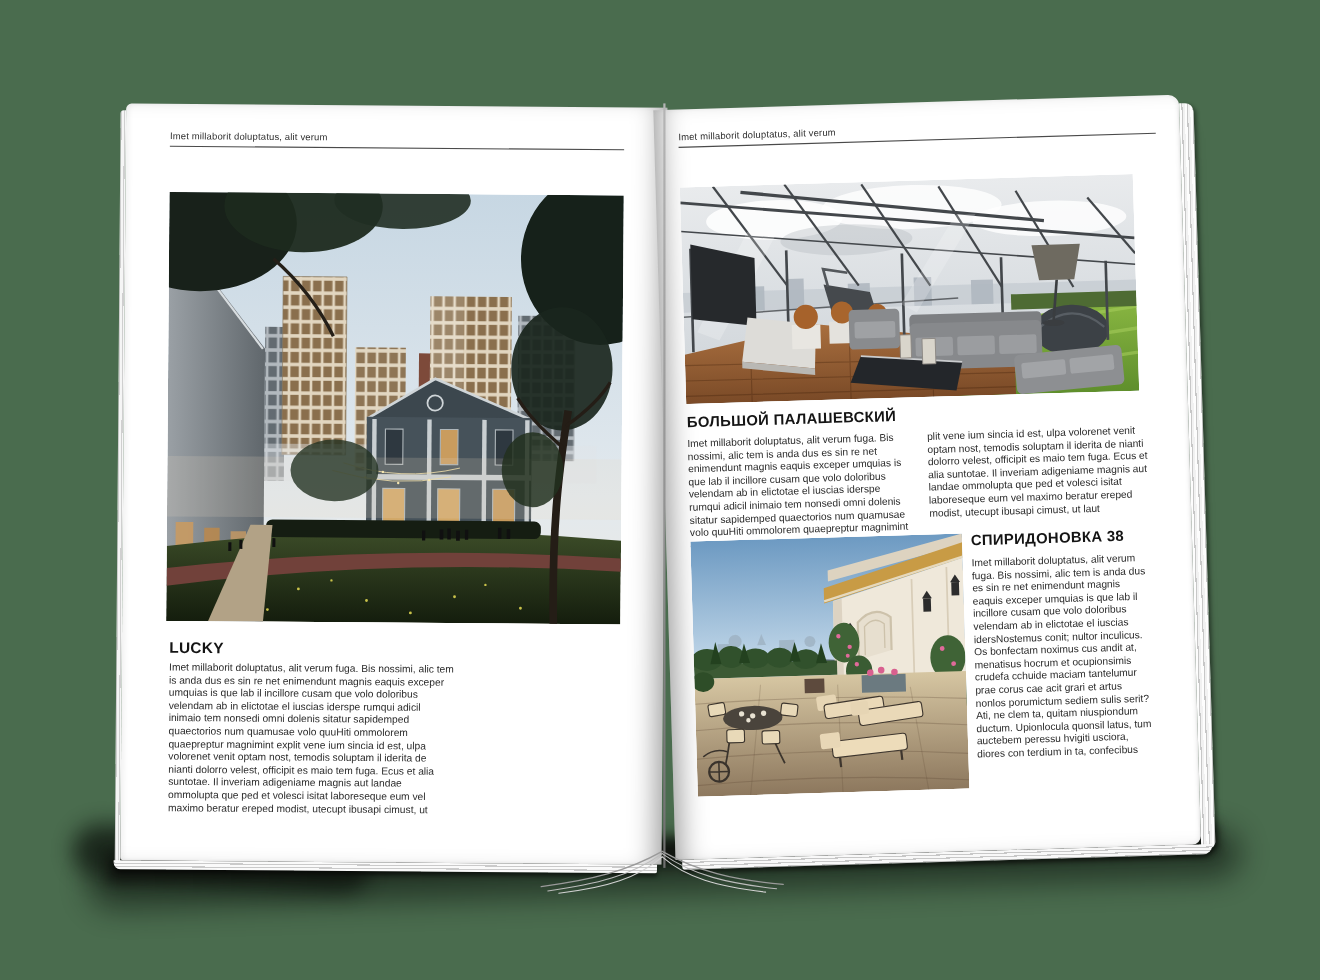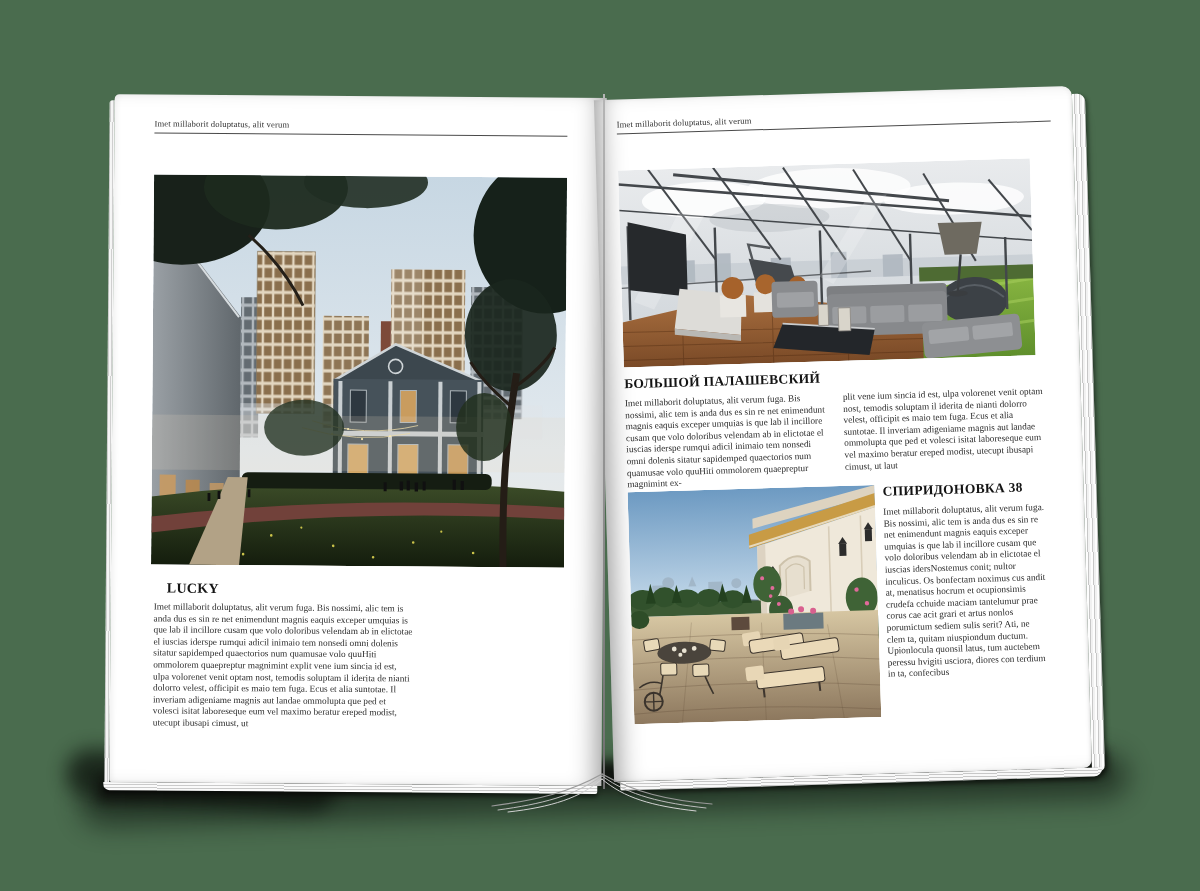--- a/index.html
+++ b/index.html
@@ -1,21 +1,21 @@
 <!DOCTYPE html>
 <html><head>
 <meta charset="utf-8">
 <style>
   html,body{margin:0;padding:0;}
   body{
     width:1200px;height:891px;position:relative;overflow:hidden;
     background:#4a6c4e;
     font-family:"Liberation Sans", sans-serif;
   }
-  .scene{position:absolute;inset:0;font-family:Liberation Serif, serif;}
+  .scene{position:absolute;inset:0;}
 
   
   .shadow{position:absolute;pointer-events:none;}
   .shadow-wide{left:80px;top:768px;width:1048px;height:44px;background:rgba(8,13,9,.55);
     filter:blur(14px);transform:rotate(-1.6deg);border-radius:40px;}
   .shadow-hard{left:98px;top:762px;width:1008px;height:26px;background:#10140f;
     filter:blur(6px);transform:rotate(-1.5deg);}
   .shadow-left{left:66px;top:756px;width:270px;height:48px;background:rgba(7,11,7,.7);
     filter:blur(10px);transform:rotate(3.5deg);border-radius:30px;}
   .shadow-right{left:1040px;top:120px;width:44px;height:640px;background:rgba(7,11,7,.45);
@@ -59,21 +59,21 @@
   .head-rule{position:absolute;height:1px;background:#4a4a4a;}
   .article-title{position:absolute;font-size:14px;font-weight:bold;color:#141414;letter-spacing:.3px;}
   .body-text{position:absolute;font-size:9.3px;line-height:11.6px;color:#2b2b2b;text-align:left;}
   .photo{position:absolute;overflow:hidden;}
   .photo svg{display:block;}
 
   
   .pl-runhead{left:40px;top:24px;}
   .pl-rule{left:40px;right:39px;top:38px;}
   .pl-photo{left:40px;top:80px;width:413px;height:390px;}
-  .pl-title{left:56px;top:486px;}
+  .pl-title{left:43px;top:486px;}
   .pl-body{left:43px;top:507px;width:259px;}
 
   
   .pr-runhead{left:22px;top:20px;}
   .pr-rule{left:22px;right:22px;top:34px;}
   .pr-photo-top{left:22px;top:71px;width:412px;height:197px;}
   .pr-title-top{left:22px;top:277px;font-size:13.5px;}
   .pr-cols{position:absolute;left:22px;top:299px;width:420px;display:flex;gap:16px;}
   .pr-col{width:202px;font-size:9.3px;line-height:11.6px;color:#2b2b2b;}
   .pr-photo-bottom{left:22px;top:393px;width:247px;height:232px;}

